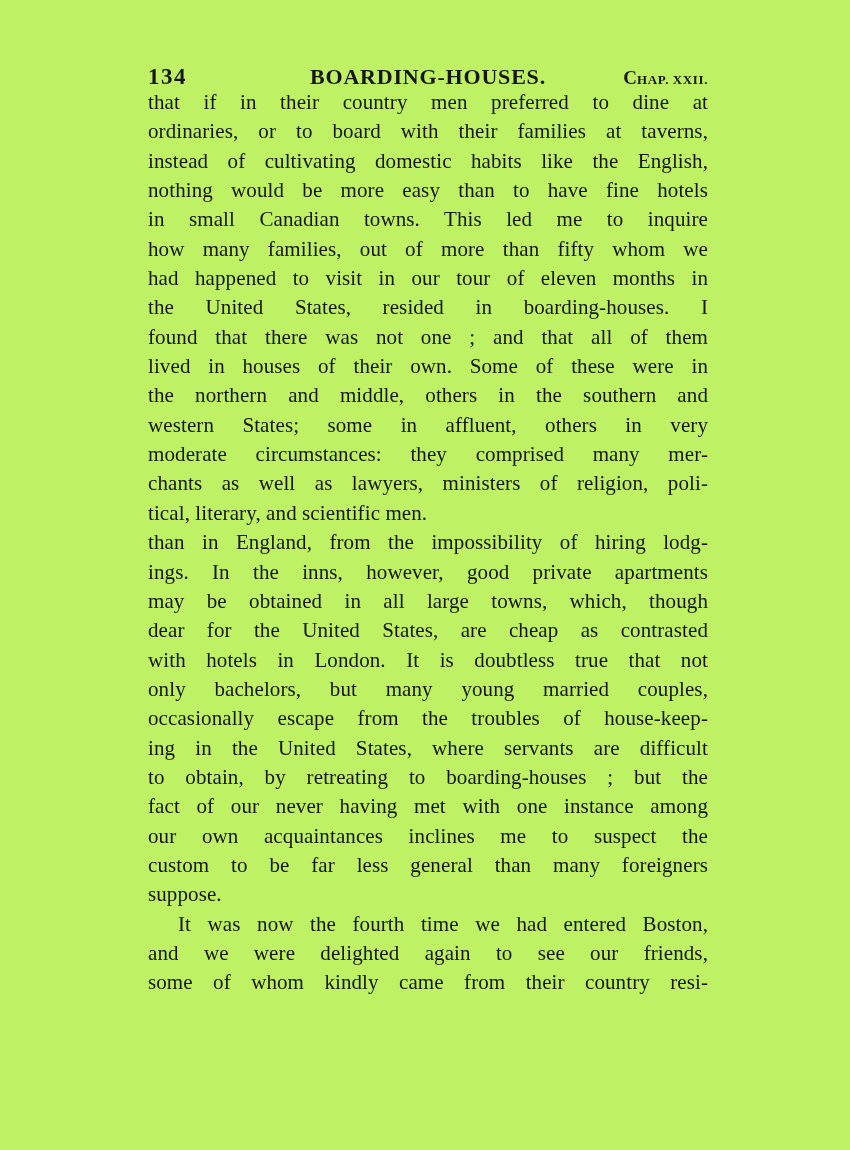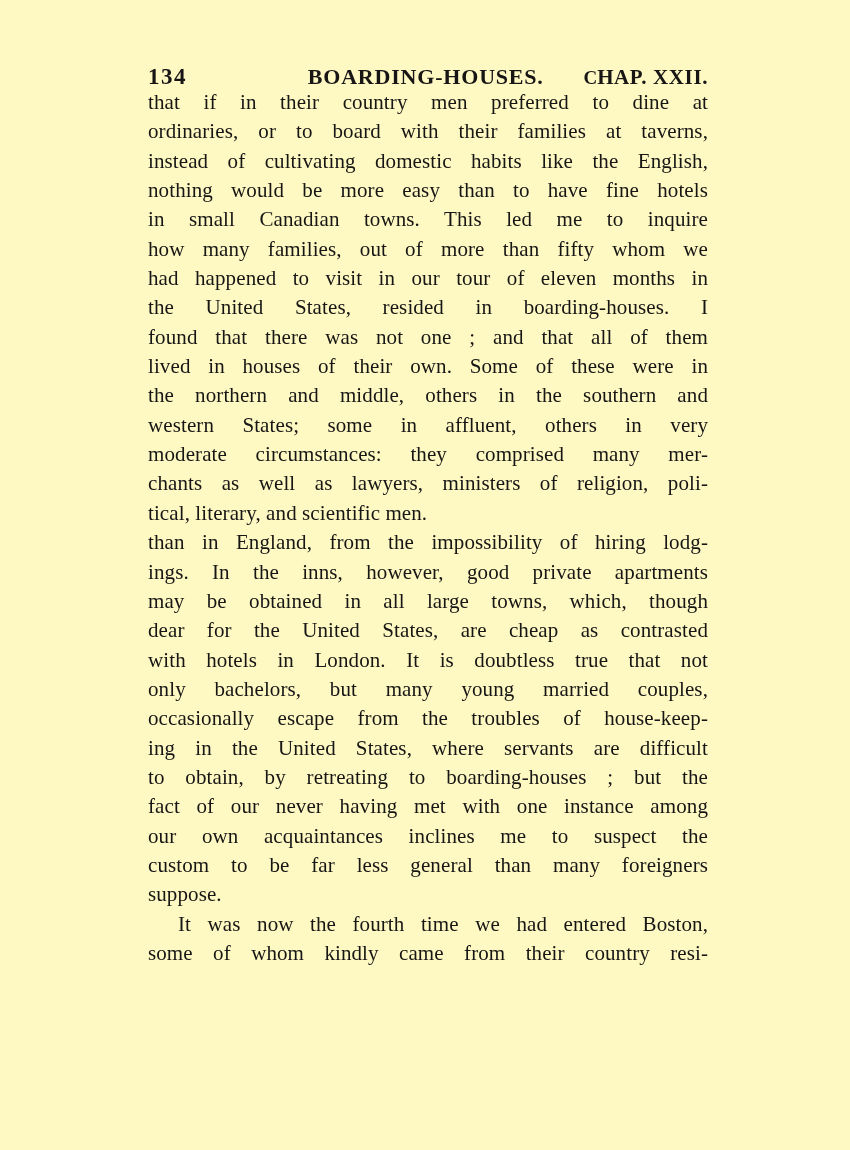--- a/index.html
+++ b/index.html
@@ -4,21 +4,21 @@
 <style>
   html, body {
     margin: 0;
     padding: 0;
     background: #fdfdfb;
   }
   .page {
     position: relative;
     width: 850px;
     height: 1150px;
-    background: #fef9c3;
+    background: #bef264;
     font-family: "Liberation Serif", serif;
     color: #171615;
     overflow: hidden;
   }
   
   .running-head {
     position: absolute;
     top: 64px;
     left: 148px;
     width: 560px;
@@ -39,21 +39,21 @@
     letter-spacing: 0.8px;
     word-spacing: 1px;
   }
   .chapter {
     flex: 0 0 120px;
     text-align: right;
     font-weight: bold;
     white-space: nowrap;
   }
   .chapter .cap-initial { font-size: 19px; }
-  .chapter .cap-rest    { font-size: 21px; letter-spacing: 0.6px; }
+  .chapter .cap-rest    { font-size: 13px; letter-spacing: 0.6px; }
 
   
   .text-block {
     position: absolute;
     top: 88px;
     left: 148px;
     width: 560px;
   }
   .paragraph { margin: 0; padding: 0; }
   .line {
@@ -106,17 +106,18 @@
         <div class="line">occasionally escape from the troubles of house-keep-</div>
         <div class="line">ing in the United States, where servants are difficult</div>
         <div class="line">to obtain, by retreating to boarding-houses ; but the</div>
         <div class="line">fact of our never having met with one instance among</div>
         <div class="line">our own acquaintances inclines me to suspect the</div>
         <div class="line">custom to be far less general than many foreigners</div>
         <div class="line no-just">suppose.</div>
       </div>
       <div class="paragraph">
         <div class="line indent">It was now the fourth time we had entered Boston,</div>
+        <div class="line">and we were delighted again to see our friends,</div>
         <div class="line">some of whom kindly came from their country resi-</div>
       </div>
     </main>
 
 </div>
 
 </body></html>

